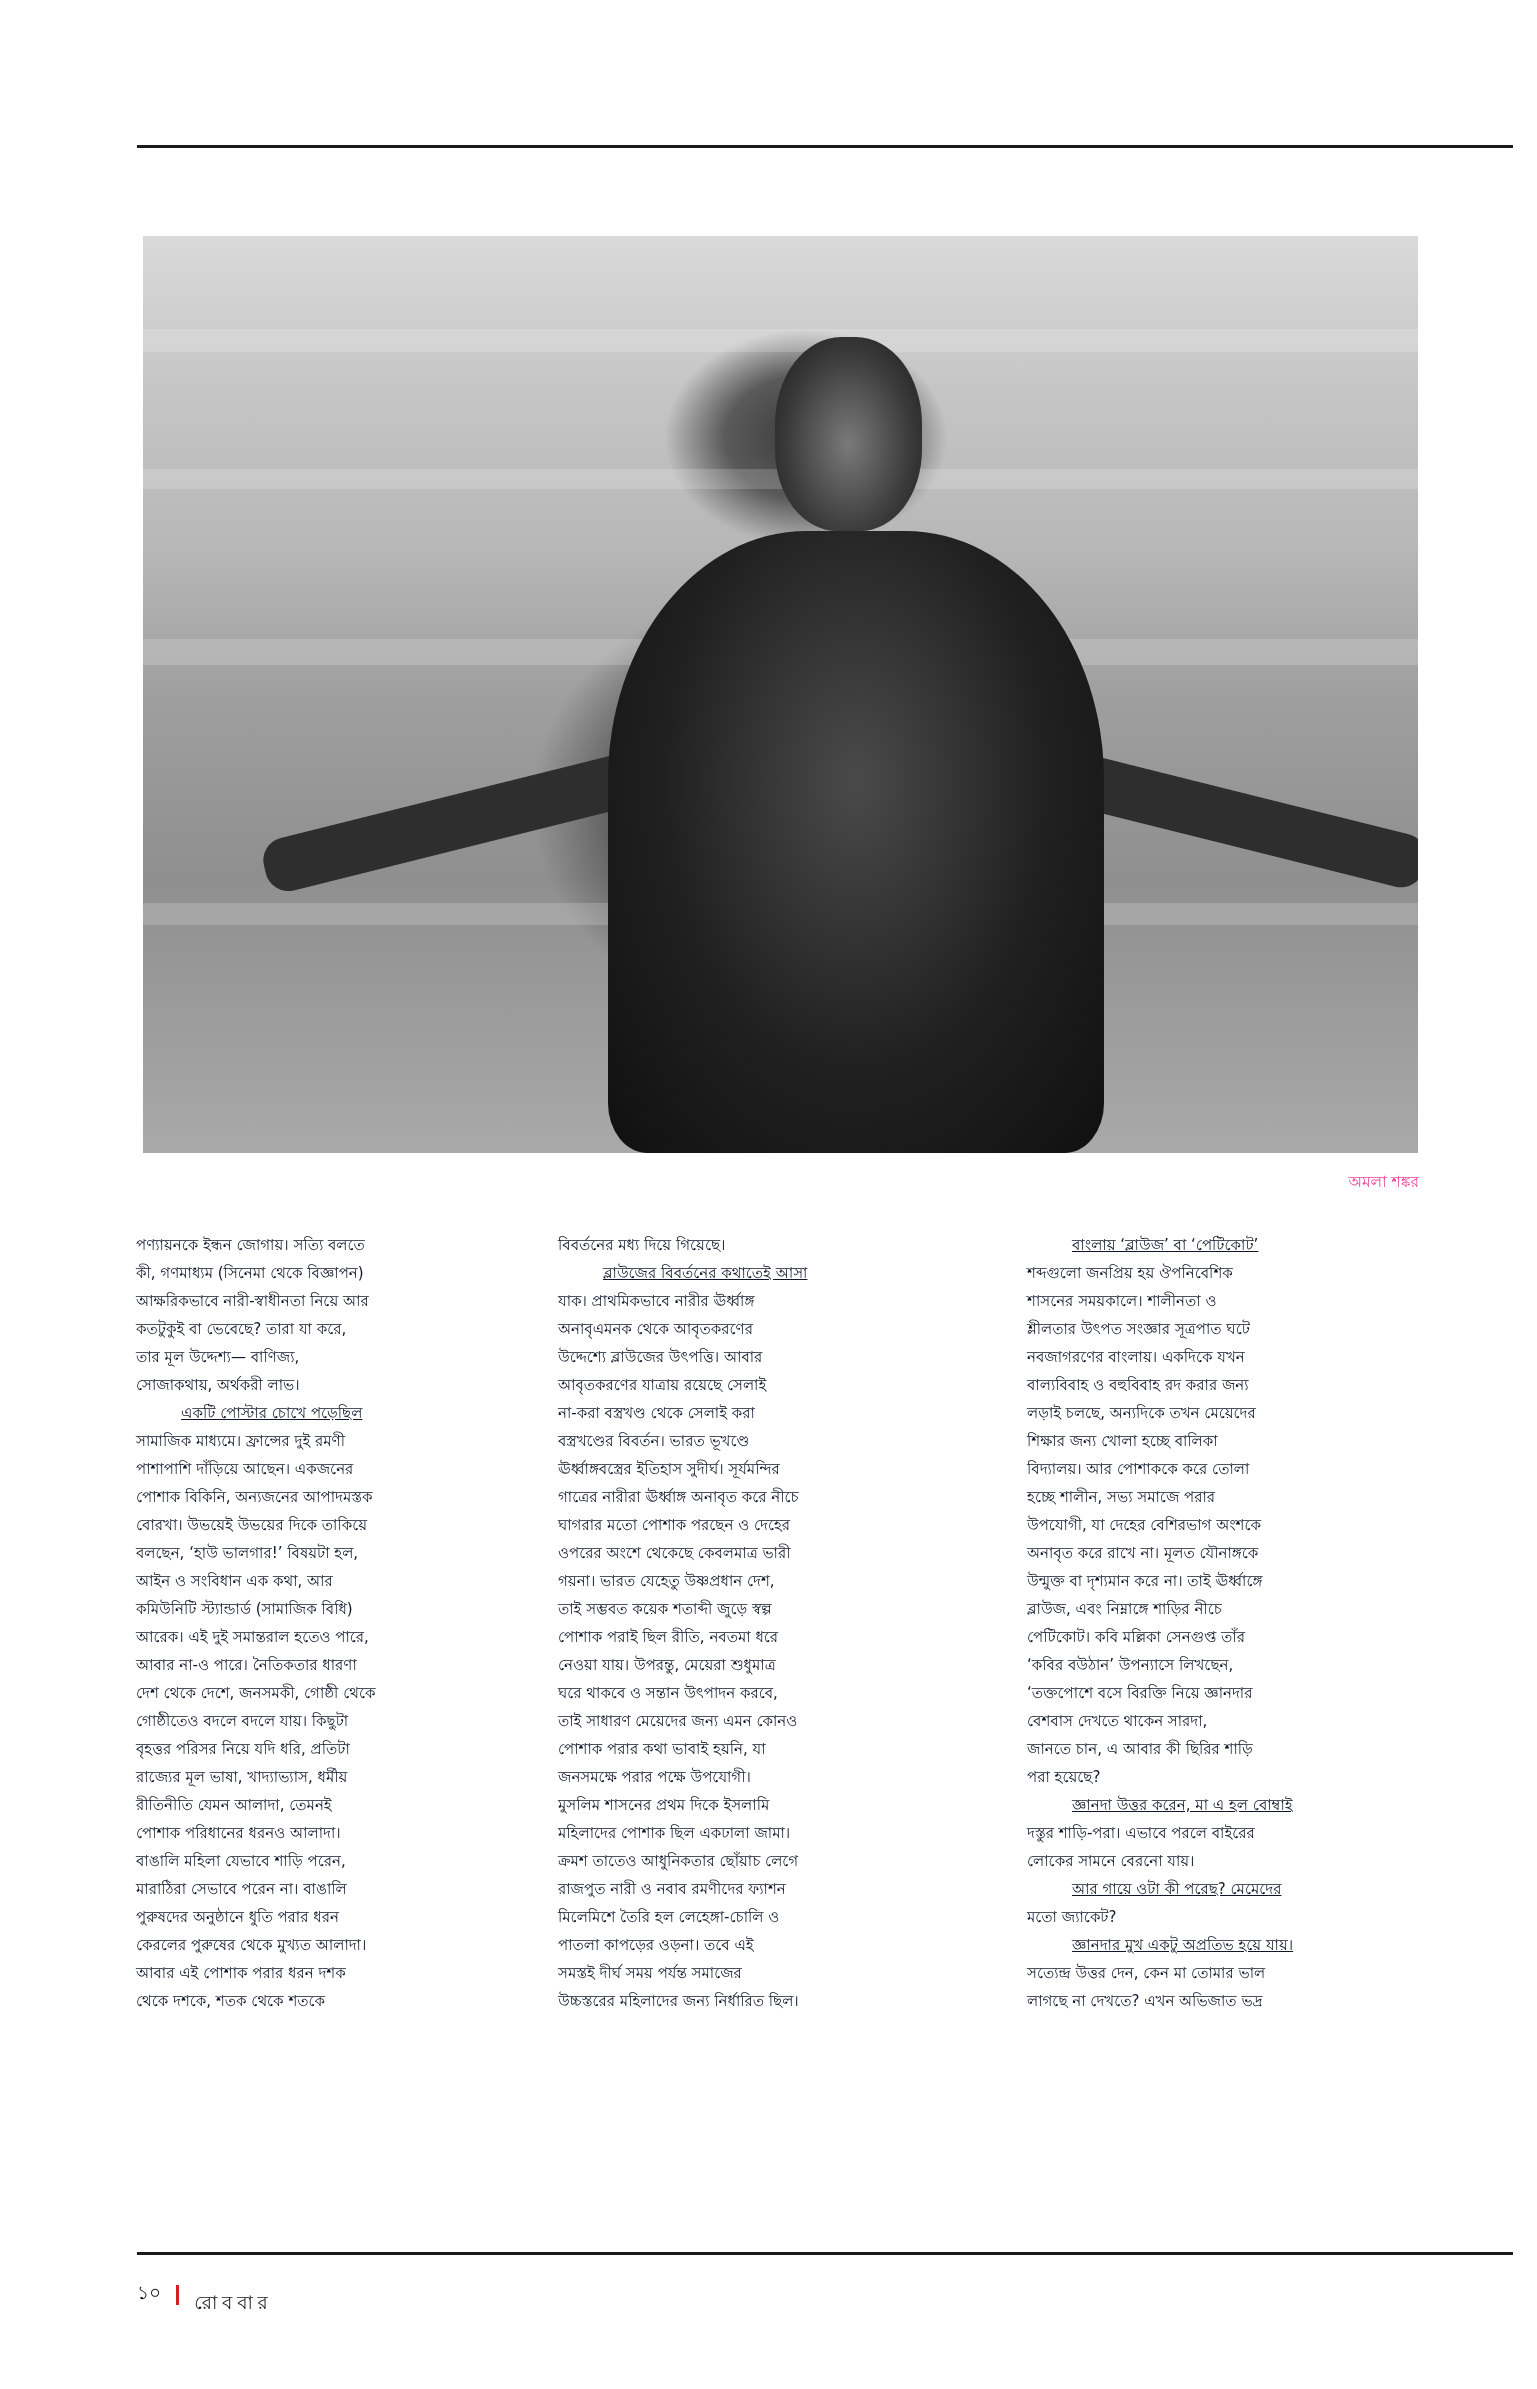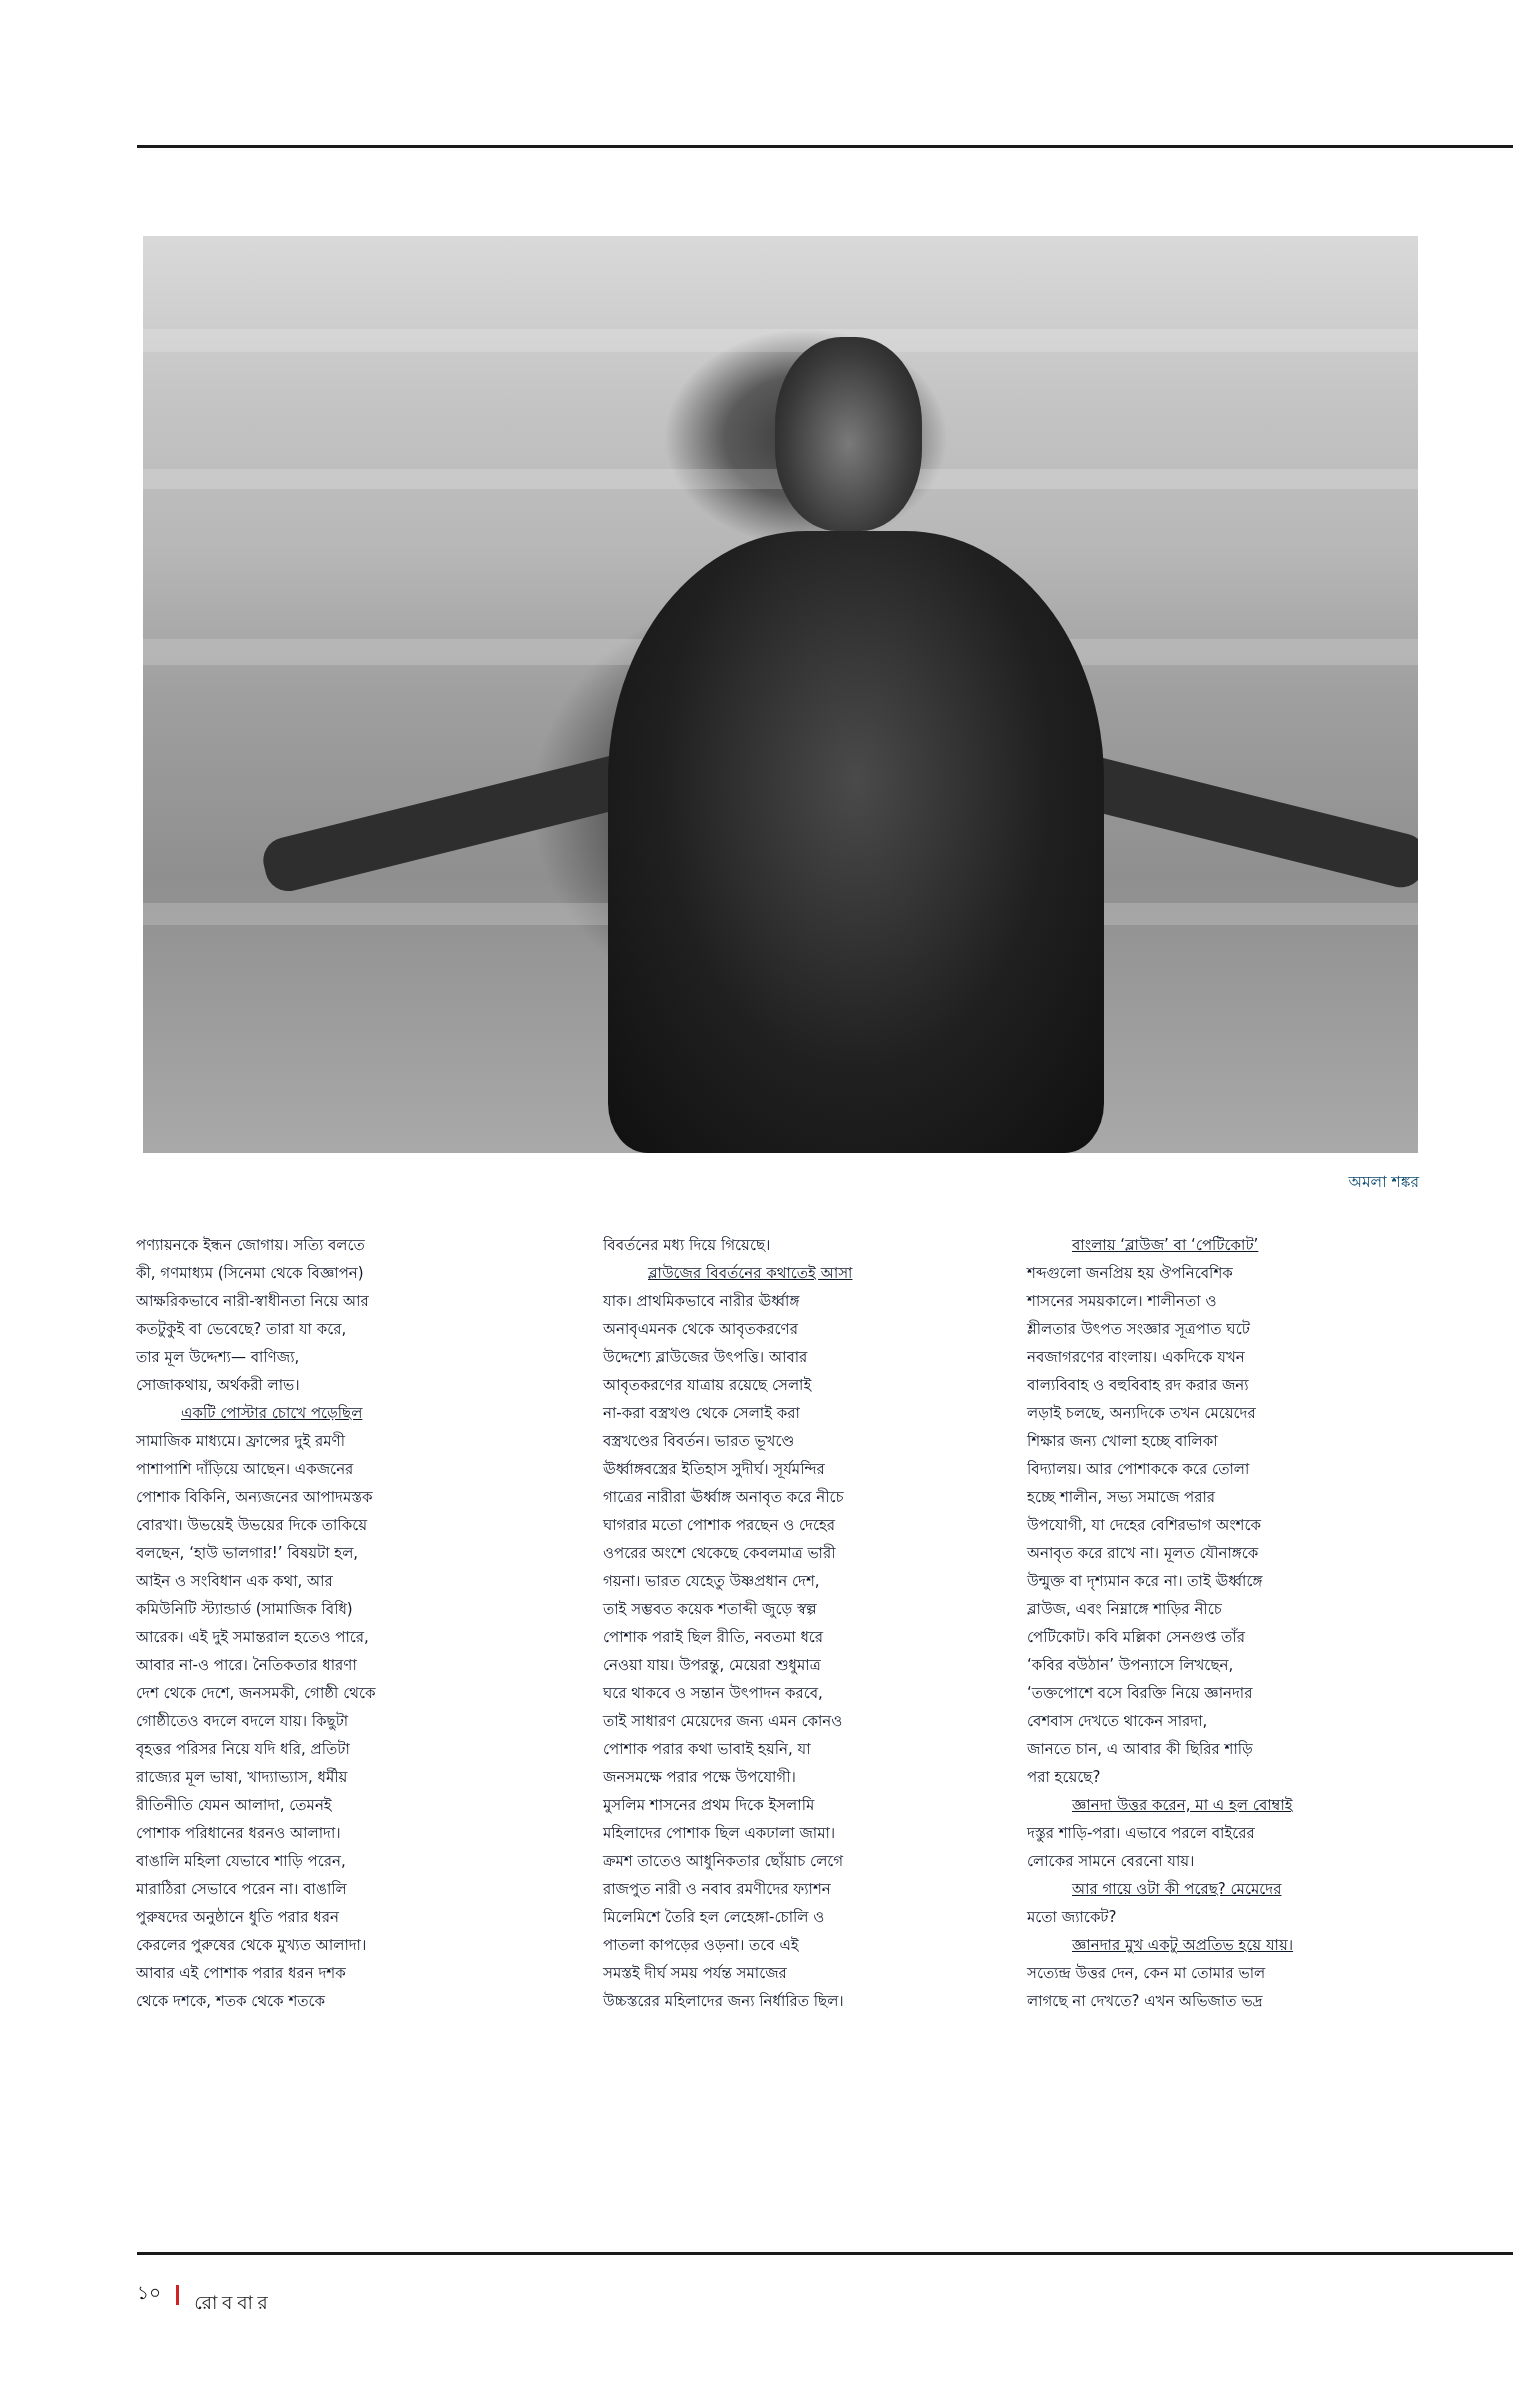--- a/index.html
+++ b/index.html
@@ -33,30 +33,30 @@
   .photo .arm-l {
     position: absolute; left: 116px; top: 558px; width: 403px; height: 54px;
     transform: rotate(-14deg); background: #2e2e2e; border-radius: 23px;
   }
   .photo .arm-r {
     position: absolute; left: 915px; top: 558px; width: 372px; height: 54px;
     transform: rotate(14deg); background: #2e2e2e; border-radius: 23px;
   }
   .caption {
     position: absolute; right: 119px; top: 1170px;
-    font-size: 15.5px; color: #0c4a6e; text-align: left;
+    font-size: 15.5px; color: #ec4899; text-align: left;
   }
   .col {
     position: absolute; top: 1231px;
     font-size: 15px; line-height: 28px; color: #0f172a;
   }
   .col p { margin: 0; white-space: nowrap; }
   .col p.indent { padding-left: 45px; text-decoration: underline; }
   .col1 { left: 136px; width: 430px; }
-  .col2 { left: 603px; width: 419px; }
+  .col2 { left: 558px; width: 419px; }
   .col3 { left: 1027px; width: 434px; }
   .rule-bottom {
     position: absolute; left: 137px; top: 2252px; width: 1376px; height: 3.1px;
     background: #1a1a1a;
   }
   .footer {
     position: absolute; left: 137px; top: 2269px; font-size: 18.6px;
     display: flex; align-items: center; gap: 15px; color: #1a1a1a;
   }
   .footer .sep { display: inline-block; width: 3.1px; height: 20px; background: #d32027; }

